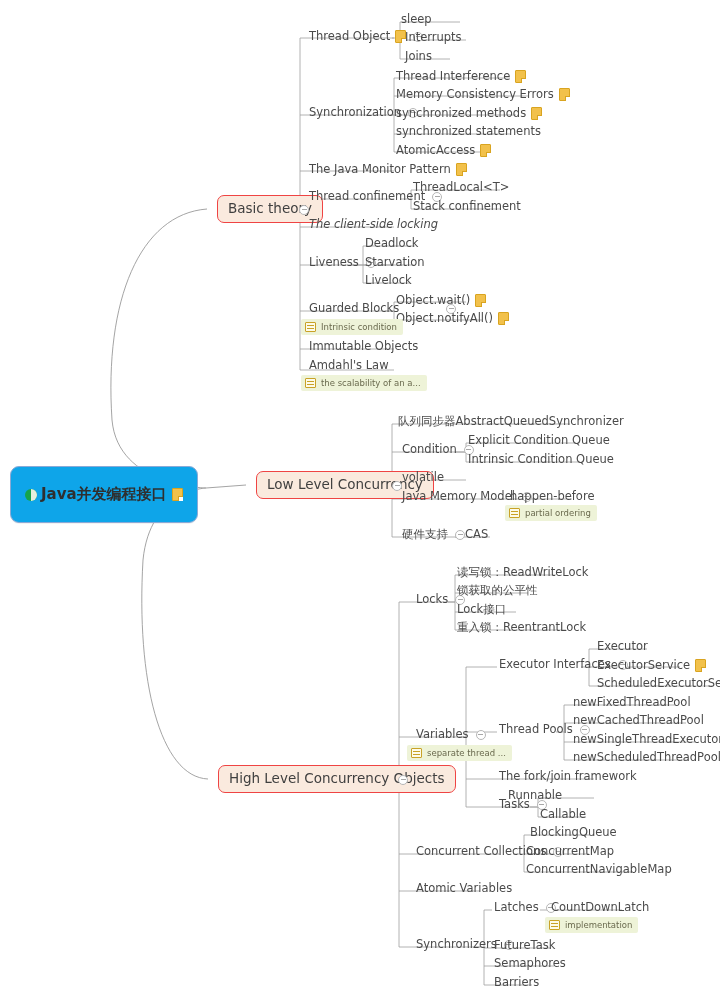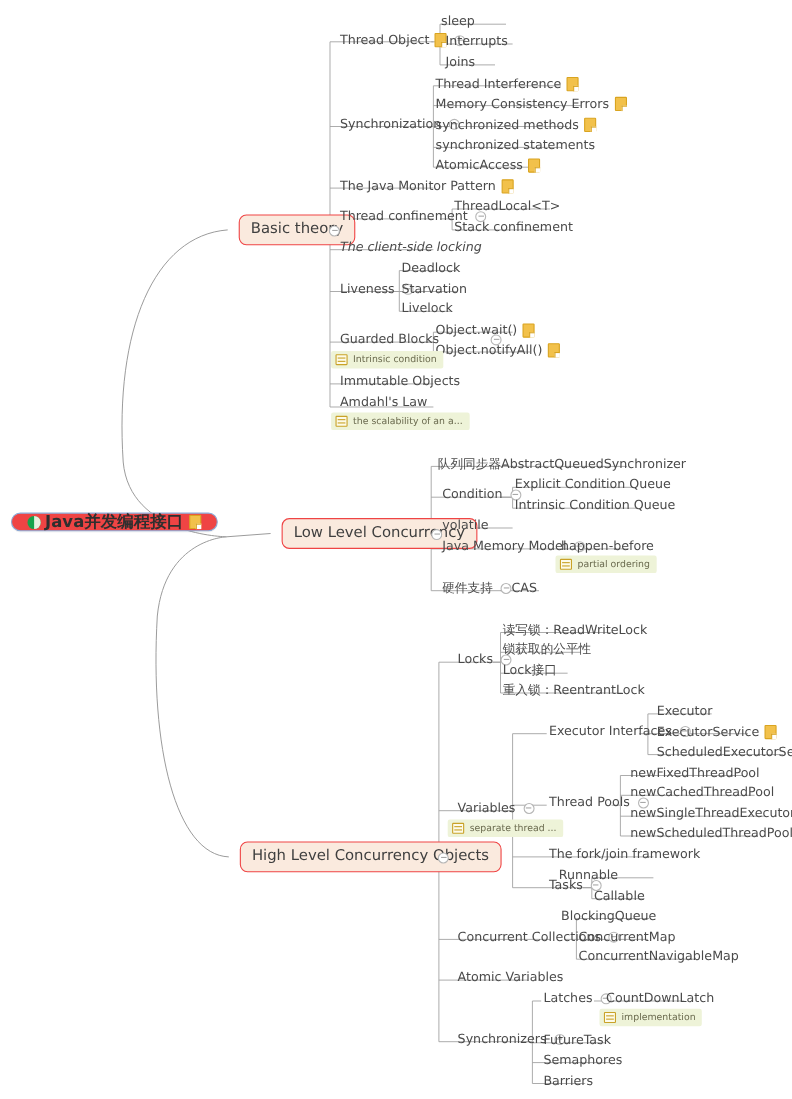--- a/index.html
+++ b/index.html
@@ -21,23 +21,23 @@
     color:#3d3d3d;
     display:flex;
     align-items:center;
     line-height:1;
   }
   .node .txt{display:inline-block;}
 
   
   .root{
     border:1px solid #8aa9d6;
-    background:#ef4444;
+    background:#0ea5e9;
     border-radius:9px;
-    padding:0 14px;
+    padding:20px 14px;
     font-size:15px;
     font-weight:bold;
     color:#2f2f2f;
     box-shadow:0 1px 0 rgba(0,0,0,.05);
   }
   .root .dot{
     width:12px;height:12px;border-radius:50%;
     background:#16a34a;
     margin-right:4px;
     display:inline-block;
@@ -476,21 +476,21 @@
     <span class="txt">Runnable</span>
   </div>
   <div class="node leaf" style="left:538px;top:809px;">
     <span class="txt">Callable</span>
   </div>
 
   <div class="node leaf" style="left:414px;top:846px;">
     <span class="txt">Concurrent Collections</span>
     <span class="toggle"></span>
   </div>
-  <div class="node leaf" style="left:508px;top:827px;">
+  <div class="node leaf" style="left:528px;top:827px;">
     <span class="txt">BlockingQueue</span>
   </div>
   <div class="node leaf" style="left:524px;top:846px;">
     <span class="txt">ConcurrentMap</span>
   </div>
   <div class="node leaf" style="left:524px;top:864px;">
     <span class="txt">ConcurrentNavigableMap</span>
   </div>
 
   <div class="node leaf" style="left:414px;top:883px;">

